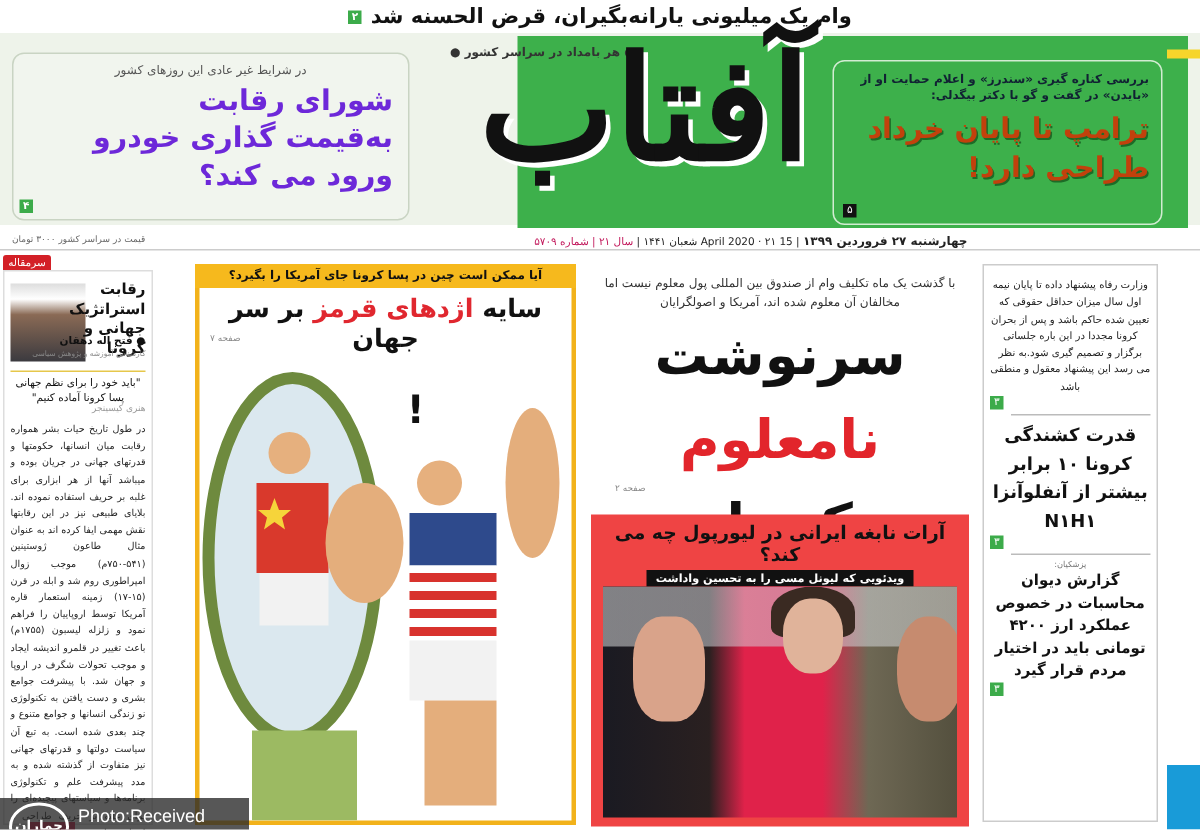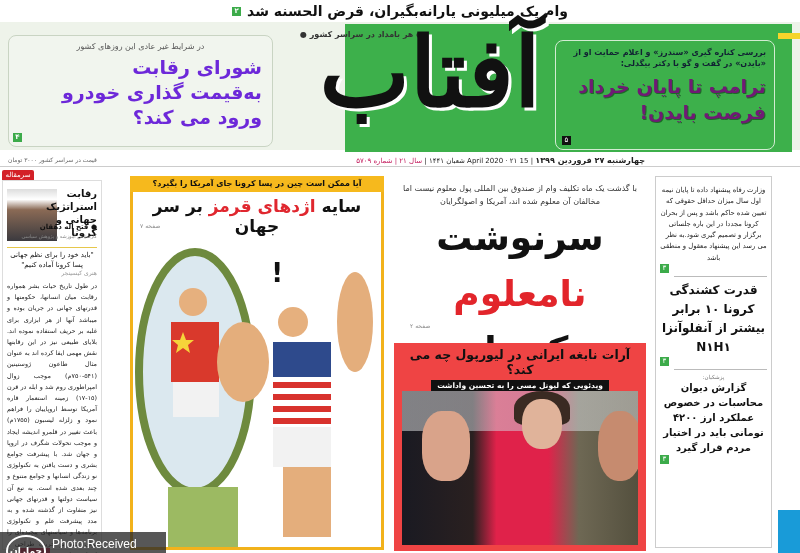--- a/index.html
+++ b/index.html
@@ -9,21 +9,21 @@
   .top-strip .t { font-weight: bold; font-size: 14px; color: #111; }
   .pg { display: inline-block; width: 9px; height: 9px; background: #3cab4a; color: #fff; font-size: 7px; line-height: 9px; text-align: center; font-weight: bold; }
   .masthead-bg { left: 0; top: 22px; width: 800px; height: 128px; background: #eef3ea; }
   .green-bar { left: 345px; top: 24px; width: 447px; height: 128px; background: #3db04b; }
   .left-box { left: 8px; top: 35px; width: 265px; height: 112px; border: 1px solid #c9d4c3; border-radius: 8px; background: #f1f5ee; padding: 6px 10px; }
   .left-box .kicker { font-size: 8px; color: #555; text-align: center; }
   .left-box .head { font-size: 19px; font-weight: bold; color: #6d28d9; line-height: 25px; text-align: right; margin-top: 4px; }
   .left-box .pg { position: absolute; left: 4px; bottom: 4px; }
   .right-box { left: 555px; top: 40px; width: 220px; height: 110px; border: 1px solid #d2ecd2; border-radius: 8px; padding: 6px 8px; }
   .right-box .kicker { font-size: 8px; color: #123; font-weight: bold; text-align: right; line-height: 11px; }
-  .right-box .head { font-size: 19px; font-weight: bold; color: #701a75; line-height: 26px; text-align: right; margin-top: 4px; text-shadow: 1px 1px 0 #1d6b27; }
+  .right-box .head { font-size: 19px; font-weight: bold; color: #c2410c; line-height: 26px; text-align: right; margin-top: 4px; text-shadow: 1px 1px 0 #1d6b27; }
   .right-box .num { position: absolute; left: 6px; bottom: 4px; width: 9px; height: 9px; background: #111; color: #fff; font-size: 7px; line-height: 9px; text-align: center; }
   .logo { left: 300px; top: 25px; width: 260px; height: 128px; display: flex; align-items: flex-start; justify-content: center; }
   .logo .name { font-family: "DejaVu Serif", serif; font-size: 96px; font-weight: bold; color: #111; line-height: 1; text-shadow: 3px 3px 0 #fff; }
   .tagline { left: 300px; top: 30px; font-size: 8px; color: #333; font-weight: bold; }
   .yellow-tab { left: 778px; top: 33px; width: 22px; height: 6px; background: #f6d52b; }
   .dateline { left: 340px; top: 156px; width: 305px; font-size: 7px; color: #222; text-align: right; white-space: nowrap; }
   .dateline b { font-size: 8px; }
   .dateline .mag { color: #c2185b; }
   .price { left: 8px; top: 156px; font-size: 6px; color: #666; }
   .divider { left: 0; top: 166px; width: 800px; height: 1px; background: #ccc; }
@@ -93,21 +93,21 @@
 
 <div class="abs tagline">● هر بامداد در سراسر کشور ●</div>
 <div class="abs logo">
   <span class="name">آفتاب</span>
 </div>
 
 <div class="abs right-box">
   <div class="kicker">بررسی کناره گیری «سندرز» و اعلام حمایت او از «بایدن» در گفت و گو با دکتر بیگدلی:</div>
   <div class="head">
     <div>ترامپ تا پایان خرداد</div>
-    <div>فرصت بایدن!</div>
+    <div>طراحی دارد!</div>
   </div>
   <span class="num">۵</span>
 </div>
 
 <div class="abs dateline">
   <b>چهارشنبه ۲۷ فروردین ۱۳۹۹</b> |
   <span>15 April 2020</span> ·
   <span>۲۱ شعبان ۱۴۴۱</span> |
   <span class="mag">سال ۲۱ | شماره ۵۷۰۹</span>
 </div>

